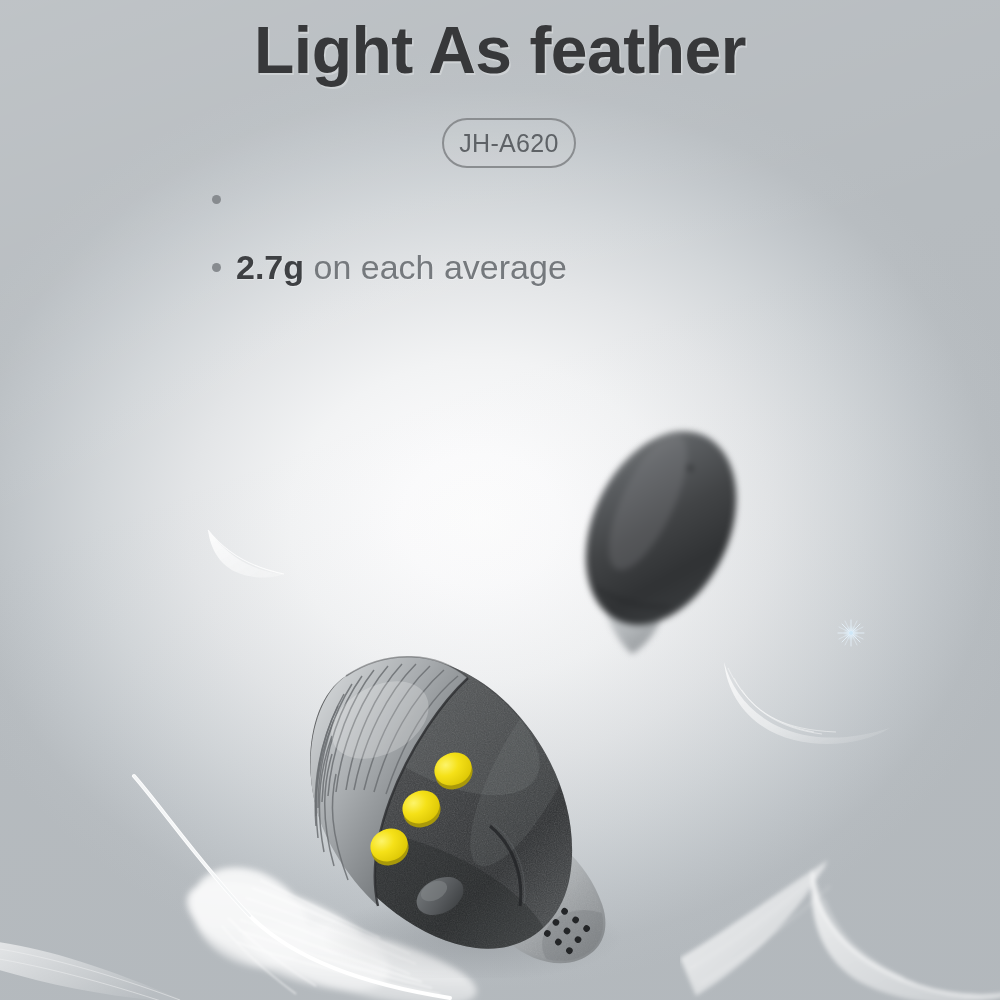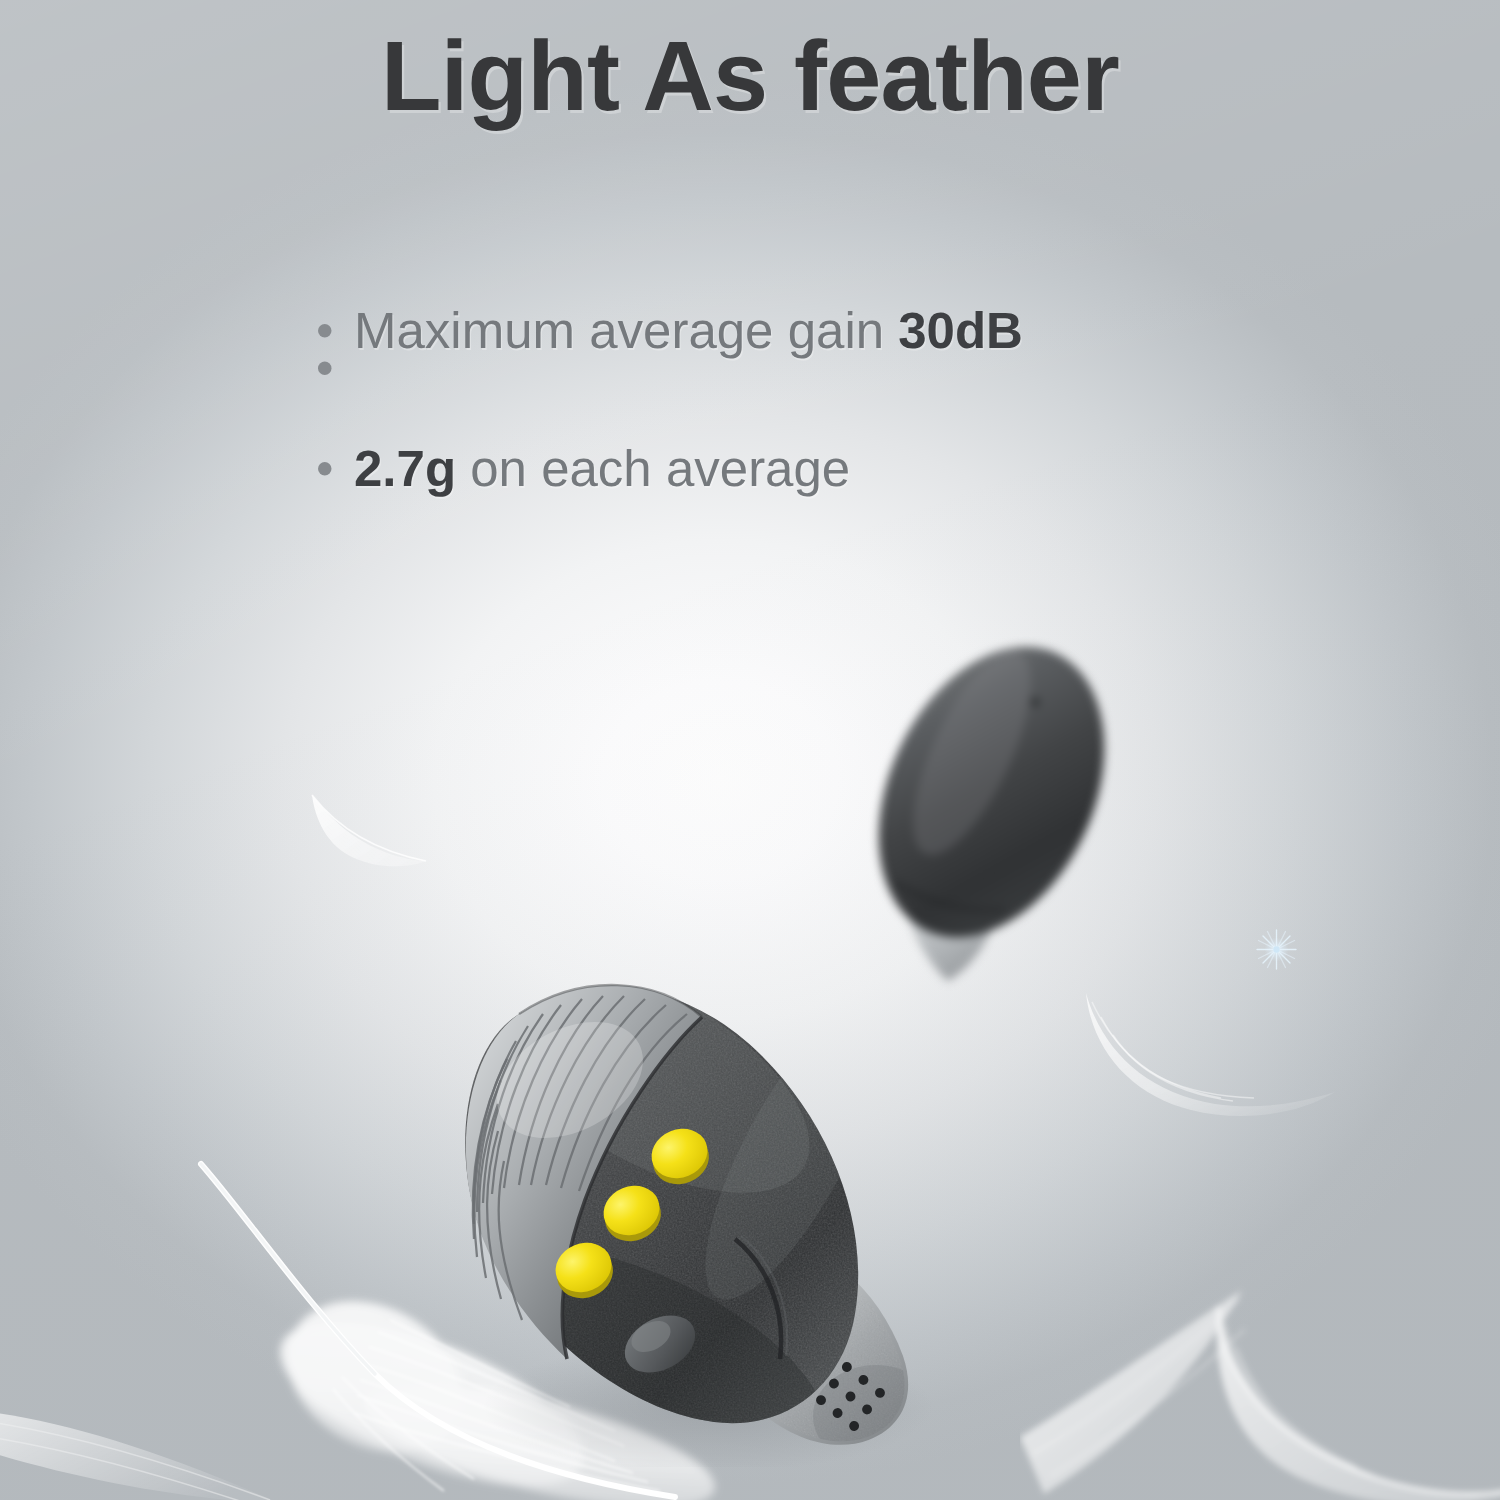--- a/index.html
+++ b/index.html
@@ -424,26 +424,25 @@
     </g>
 
     <g>
       <ellipse cx="178" cy="248" rx="25" ry="17" transform="rotate(-28 178 248)" fill="url(#obtn)"></ellipse>
       <ellipse cx="172" cy="243" rx="14" ry="9" transform="rotate(-28 172 243)" fill="#878b8e" opacity="0.5"></ellipse>
     </g>
   </svg>
 
   <div class="title">Light As feather</div>
 
+  <div class="badge">
+    <span class="badge-text">JH-A620</span>
+  </div>
 
   <div class="bullets">
-    <div class="bullet-row">
-      <span class="bullet-dot"></span>
-      <span class="bullet-text"><span>Maximum average gain </span><span class="em">30dB</span><span></span></span>
-    </div>
     <div class="bullet-row">
       <span class="bullet-dot"></span>
     </div>
     <div class="bullet-row">
       <span class="bullet-dot"></span>
       <span class="bullet-text"><span></span><span class="em">2.7g</span><span> on each average</span></span>
     </div>
   </div>
 
 </div>

